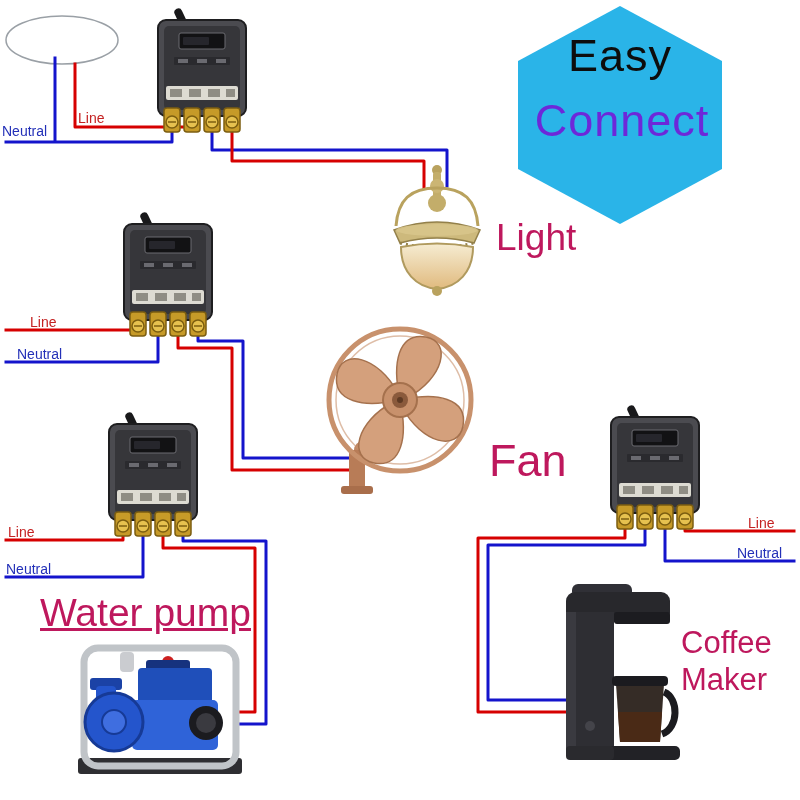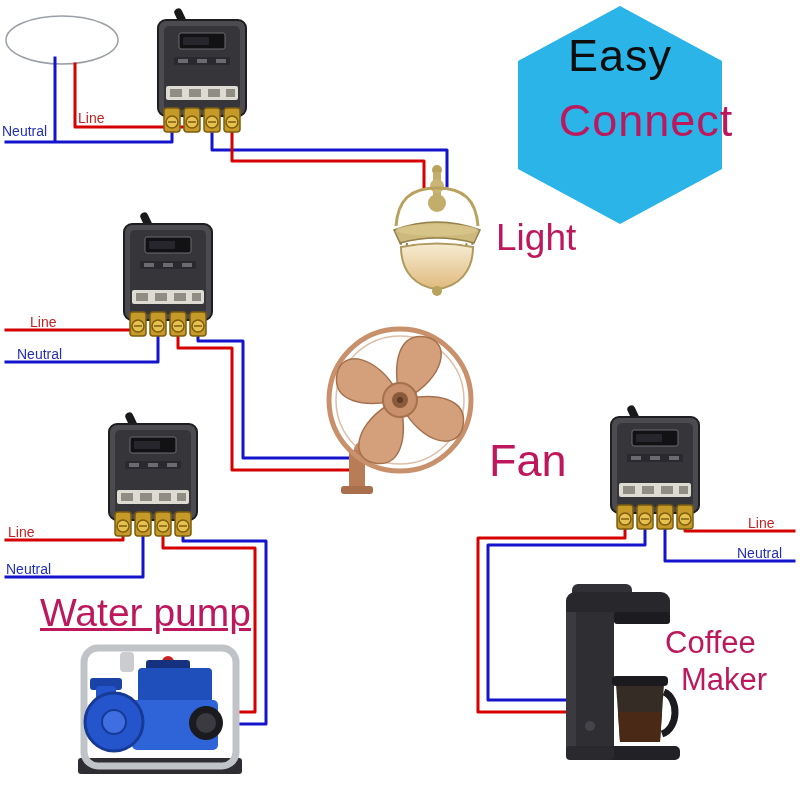--- a/index.html
+++ b/index.html
@@ -146,26 +146,26 @@
       <path d="M 664 692 C 679 698 679 728 662 734" fill="none" stroke="#1b1b1f" stroke-width="7"></path>
       <rect x="598" y="746" width="82" height="14" rx="5" fill="#222226"></rect>
       <rect x="566" y="746" width="48" height="14" rx="4" fill="#2a2a2e"></rect>
       <circle cx="590" cy="726" r="5" fill="#44444a"></circle>
     </g>
 
     <polygon points="620,6 722,61 722,169 620,224 518,169 518,61" fill="#2ab4e8"></polygon>
   </svg>
 
   <div class="lbl badge-line" style="left: 518px; top: 30px; color: rgb(13, 13, 13);">Easy</div>
-  <div class="lbl badge-line" style="left: 544px; top: 95px; color: #be185d;">Connect</div>
+  <div class="lbl badge-line" style="left: 520px; top: 95px; color: #6d28d9;">Connect</div>
 
   <div class="lbl device-lbl lbl-light" style="left:496px; top:217px;">Light</div>
   <div class="lbl device-lbl lbl-fan" style="left:473px; top:435px;">Fan</div>
   <div class="lbl device-lbl lbl-pump" style="left:40px; top:591px;">Water pump</div>
-  <div class="lbl device-lbl lbl-coffee" style="left:665px; top:625px;">Coffee</div>
+  <div class="lbl device-lbl lbl-coffee" style="left:681px; top:625px;">Coffee</div>
   <div class="lbl device-lbl lbl-coffee" style="left:681px; top:662px;">Maker</div>
 
   <div class="lbl wire-lbl" style="left: 2px; top: 123px; color: rgb(35, 48, 184);">Neutral</div>
   <div class="lbl wire-lbl" style="left: 78px; top: 110px; color: rgb(196, 34, 34);">Line</div>
 
   <div class="lbl wire-lbl" style="left: 30px; top: 314px; color: rgb(196, 34, 34);">Line</div>
   <div class="lbl wire-lbl" style="left: 17px; top: 346px; color: rgb(35, 48, 184);">Neutral</div>
 
   <div class="lbl wire-lbl" style="left: 8px; top: 524px; color: rgb(196, 34, 34);">Line</div>
   <div class="lbl wire-lbl" style="left: 6px; top: 561px; color: rgb(35, 48, 184);">Neutral</div>

